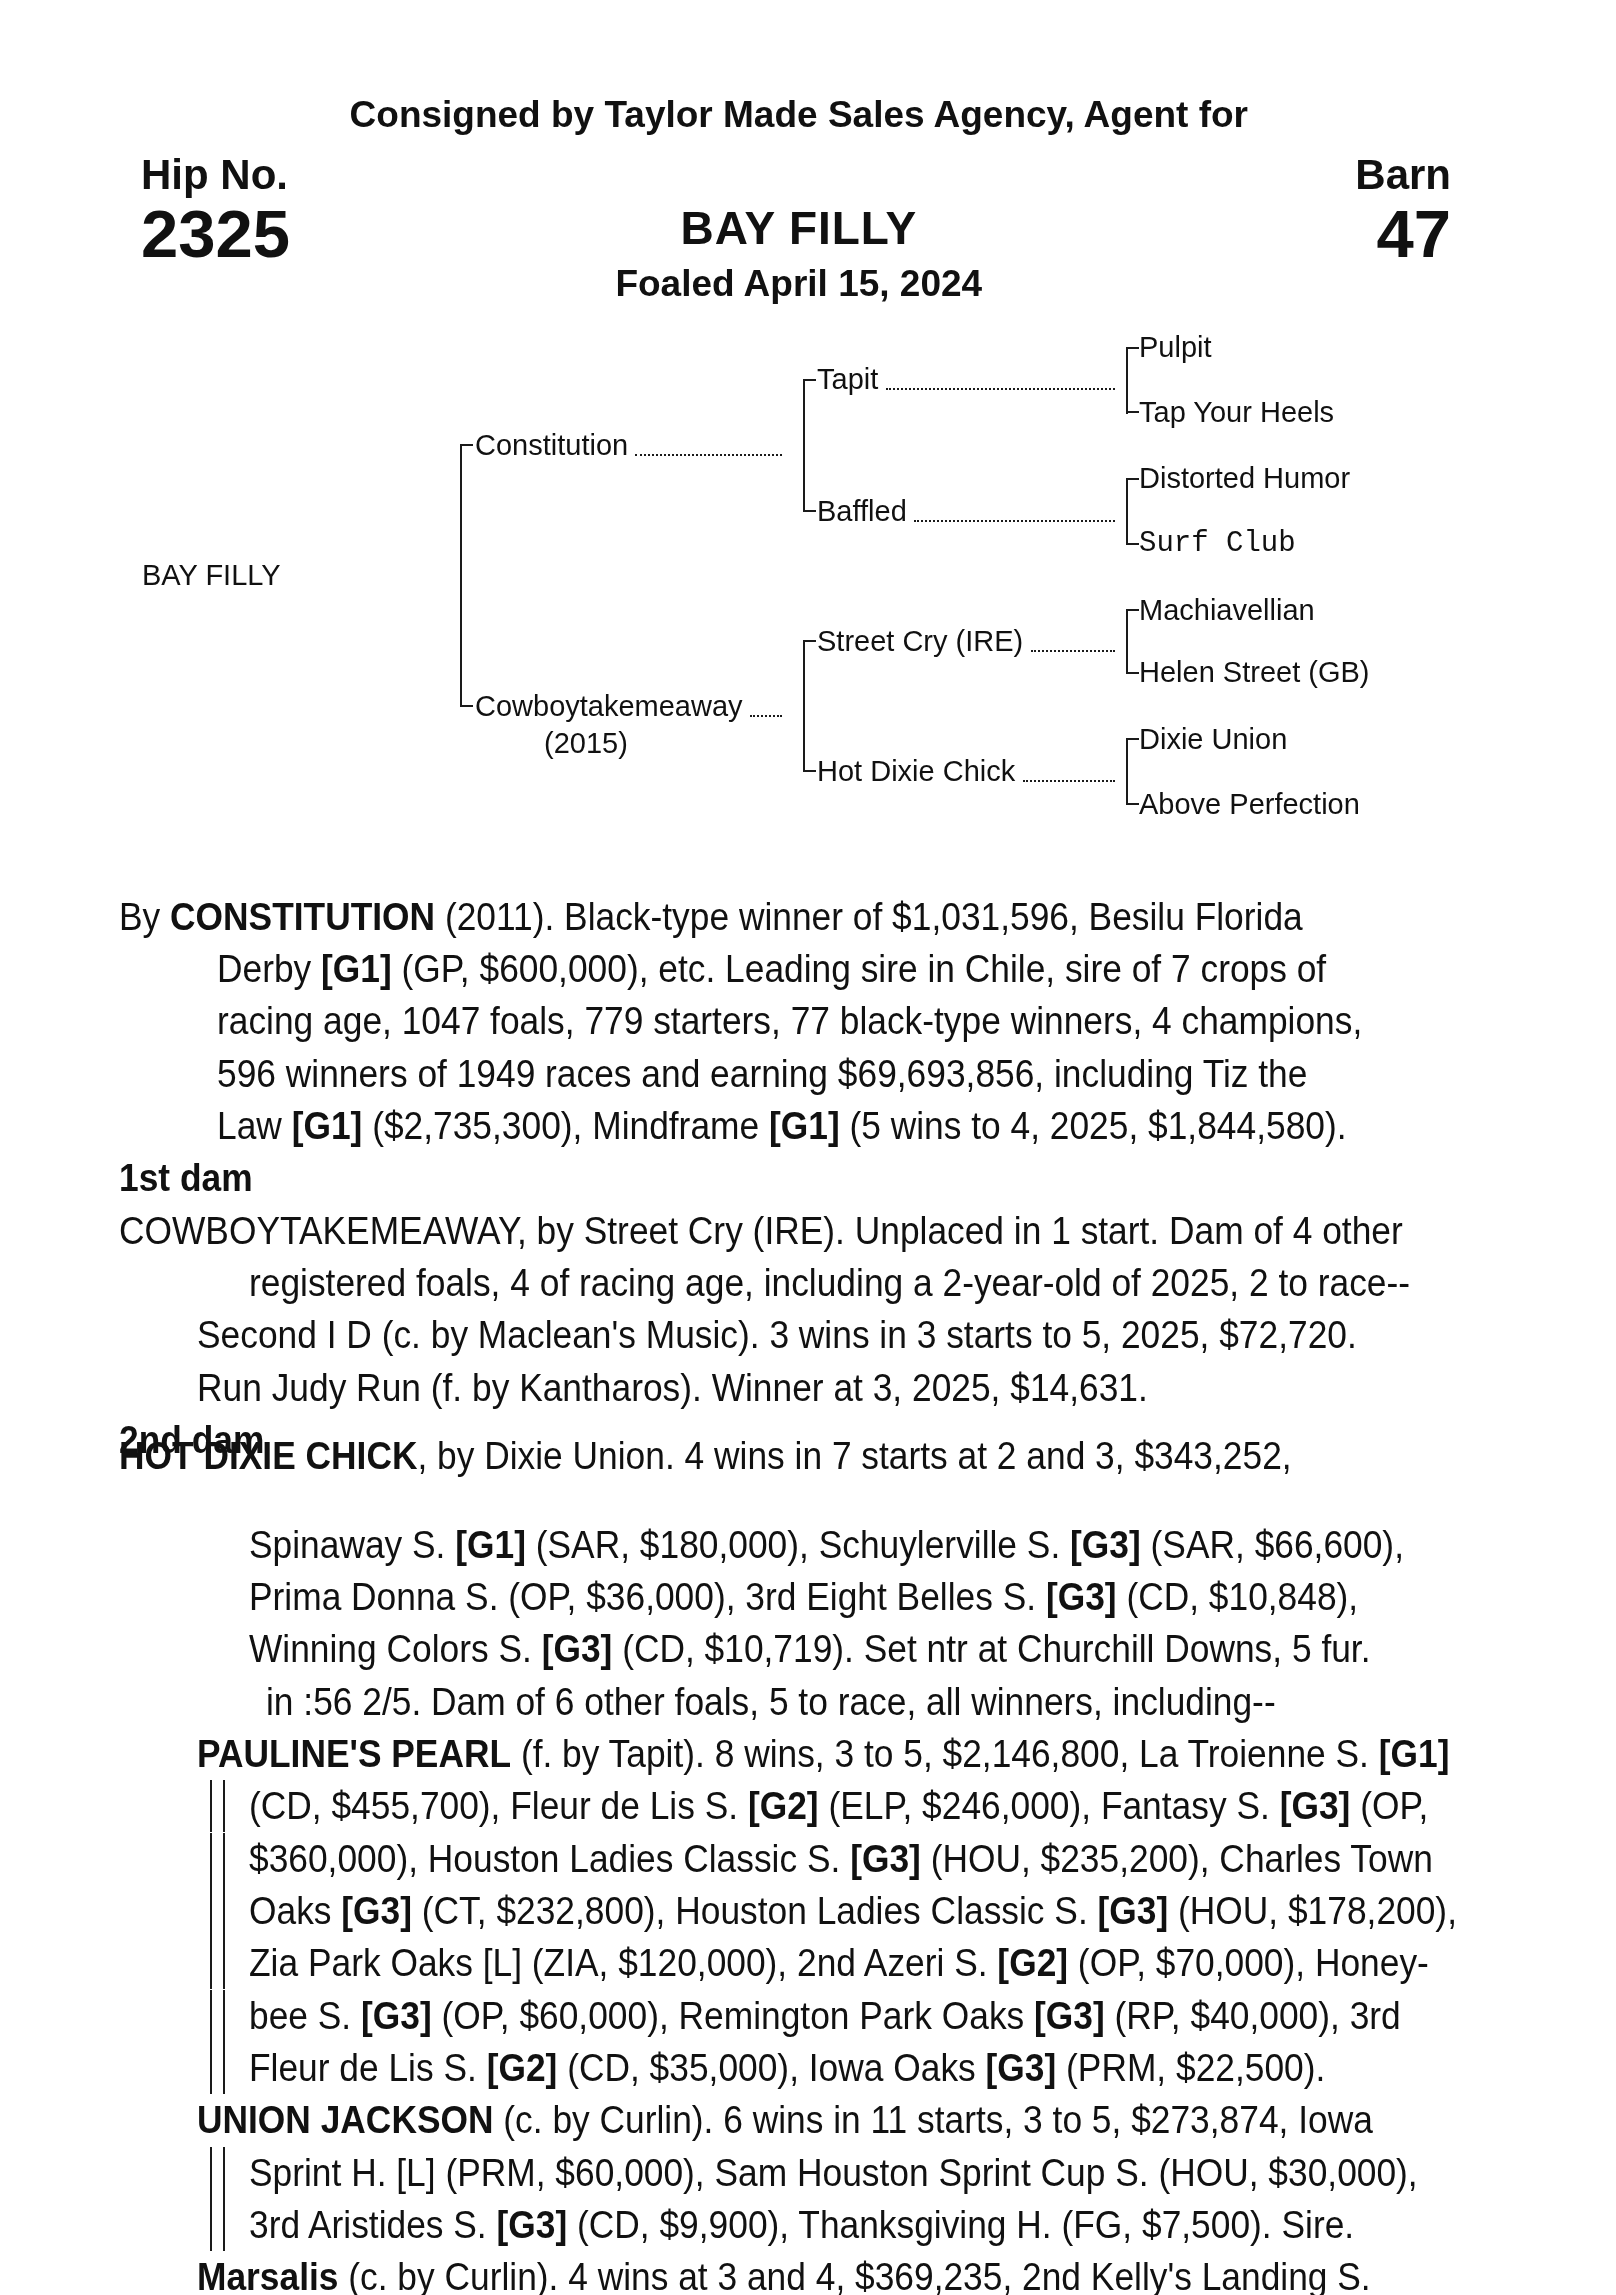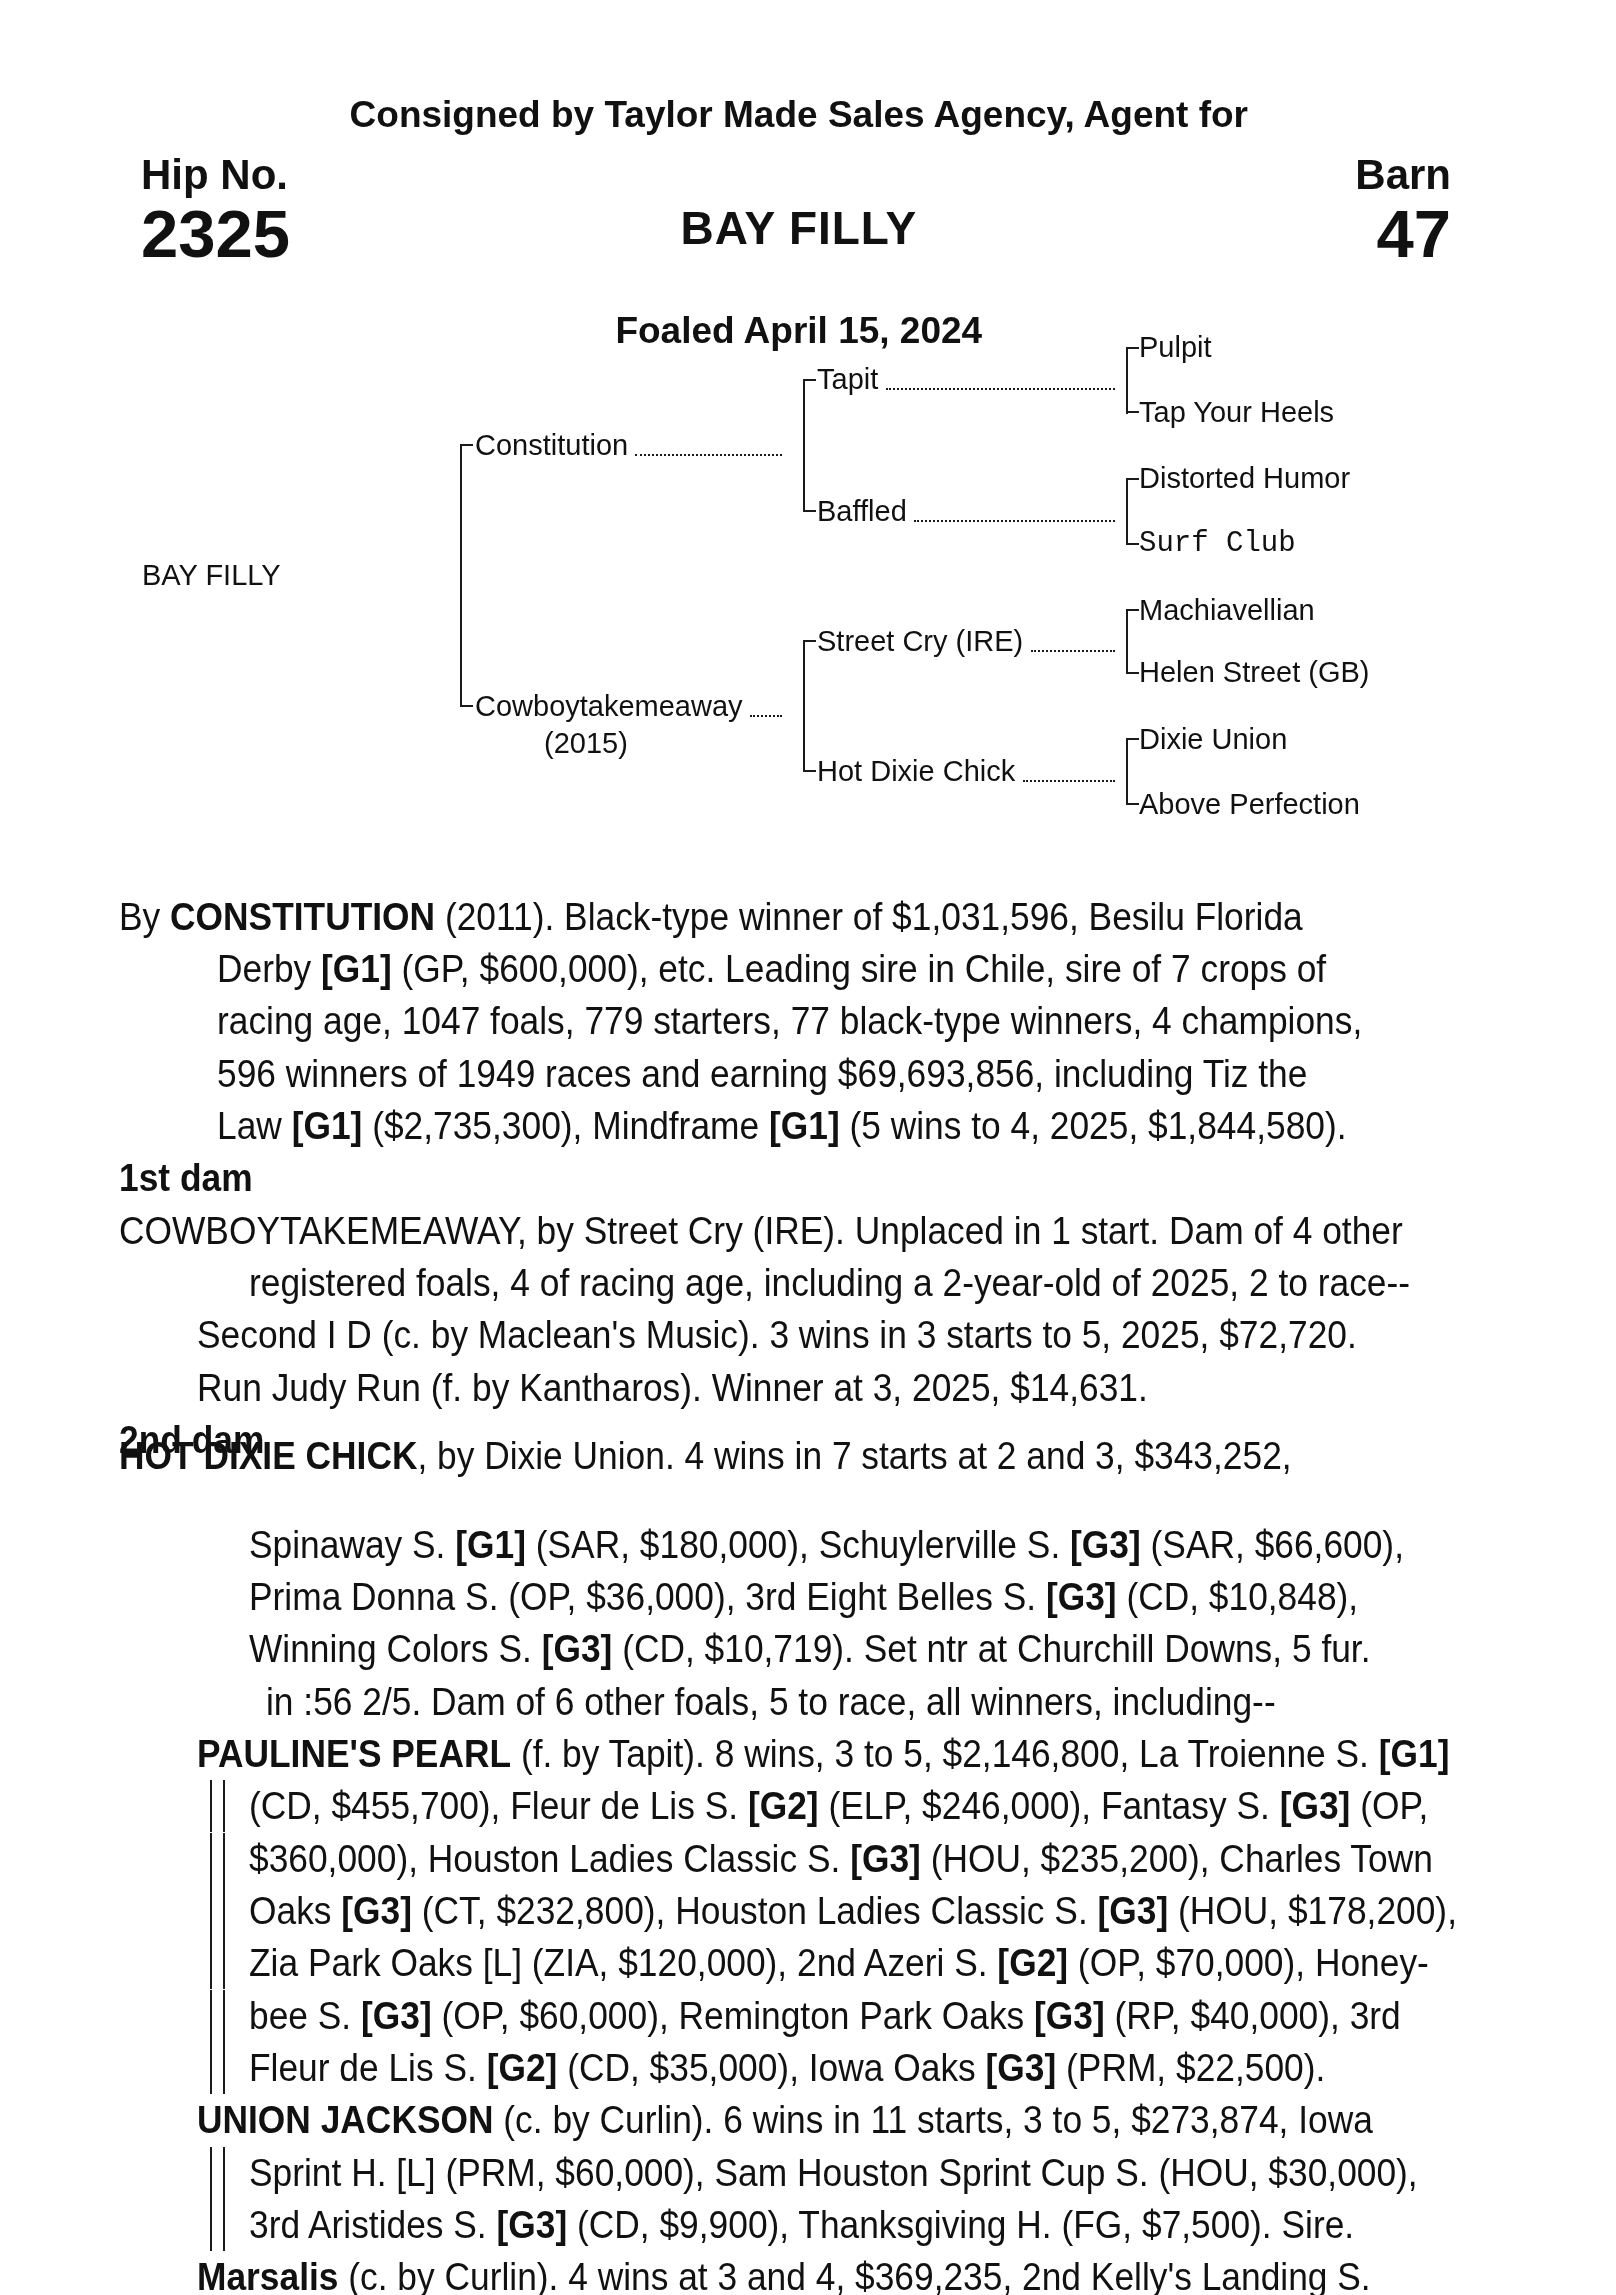--- a/index.html
+++ b/index.html
@@ -9,21 +9,21 @@
     background:#ffffff;
     color:#111111;
     font-family:"Liberation Sans", sans-serif;
     overflow:hidden;
   }
   
   .hdrc{position:absolute;left:13.8px;width:1570px;text-align:center;font-weight:bold;white-space:pre;}
   .h-consign1{top:94px;font-size:37px;}
   .h-consign2{top:146px;font-size:37px;}
   .h-title{top:201px;font-size:46px;letter-spacing:0.9px;}
-  .h-foaled{top:263px;font-size:37px;margin-top:47px;}
+  .h-foaled{top:263px;font-size:37px;}
   .hipblk{position:absolute;left:141px;top:152px;font-weight:bold;}
   .barnblk{position:absolute;right:165px;top:152px;font-weight:bold;text-align:right;}
   .lbl{font-size:42px;line-height:46px;white-space:pre;}
   .num{font-size:67px;line-height:69px;margin-top:1px;white-space:pre;}
   
   .pedrow{position:absolute;font-size:29px;line-height:37px;}
   .pr1{display:flex;align-items:flex-end;}
   .pn{white-space:pre;}
   .leader{flex:1;border-bottom:2.8px dotted #1a1a1a;margin:0 5.5px 8.3px 7.3px;}
   .psub{padding-left:69px;white-space:pre;}

